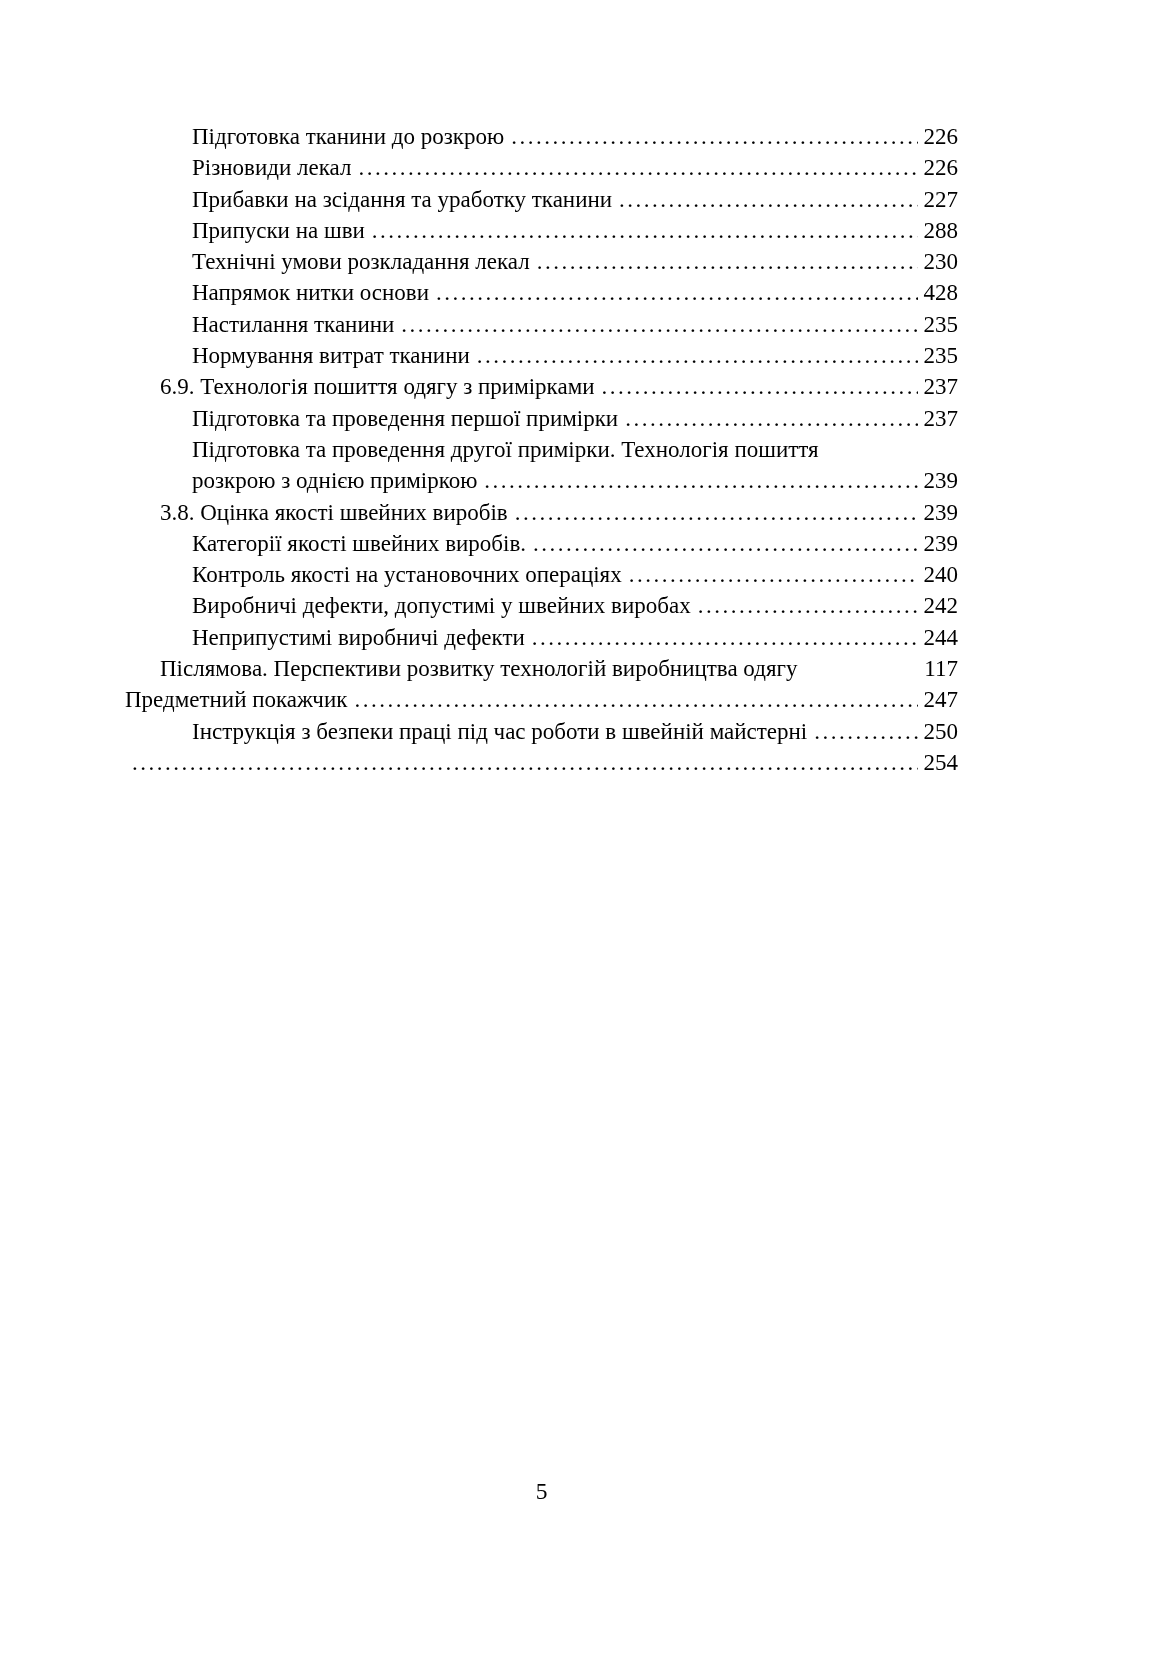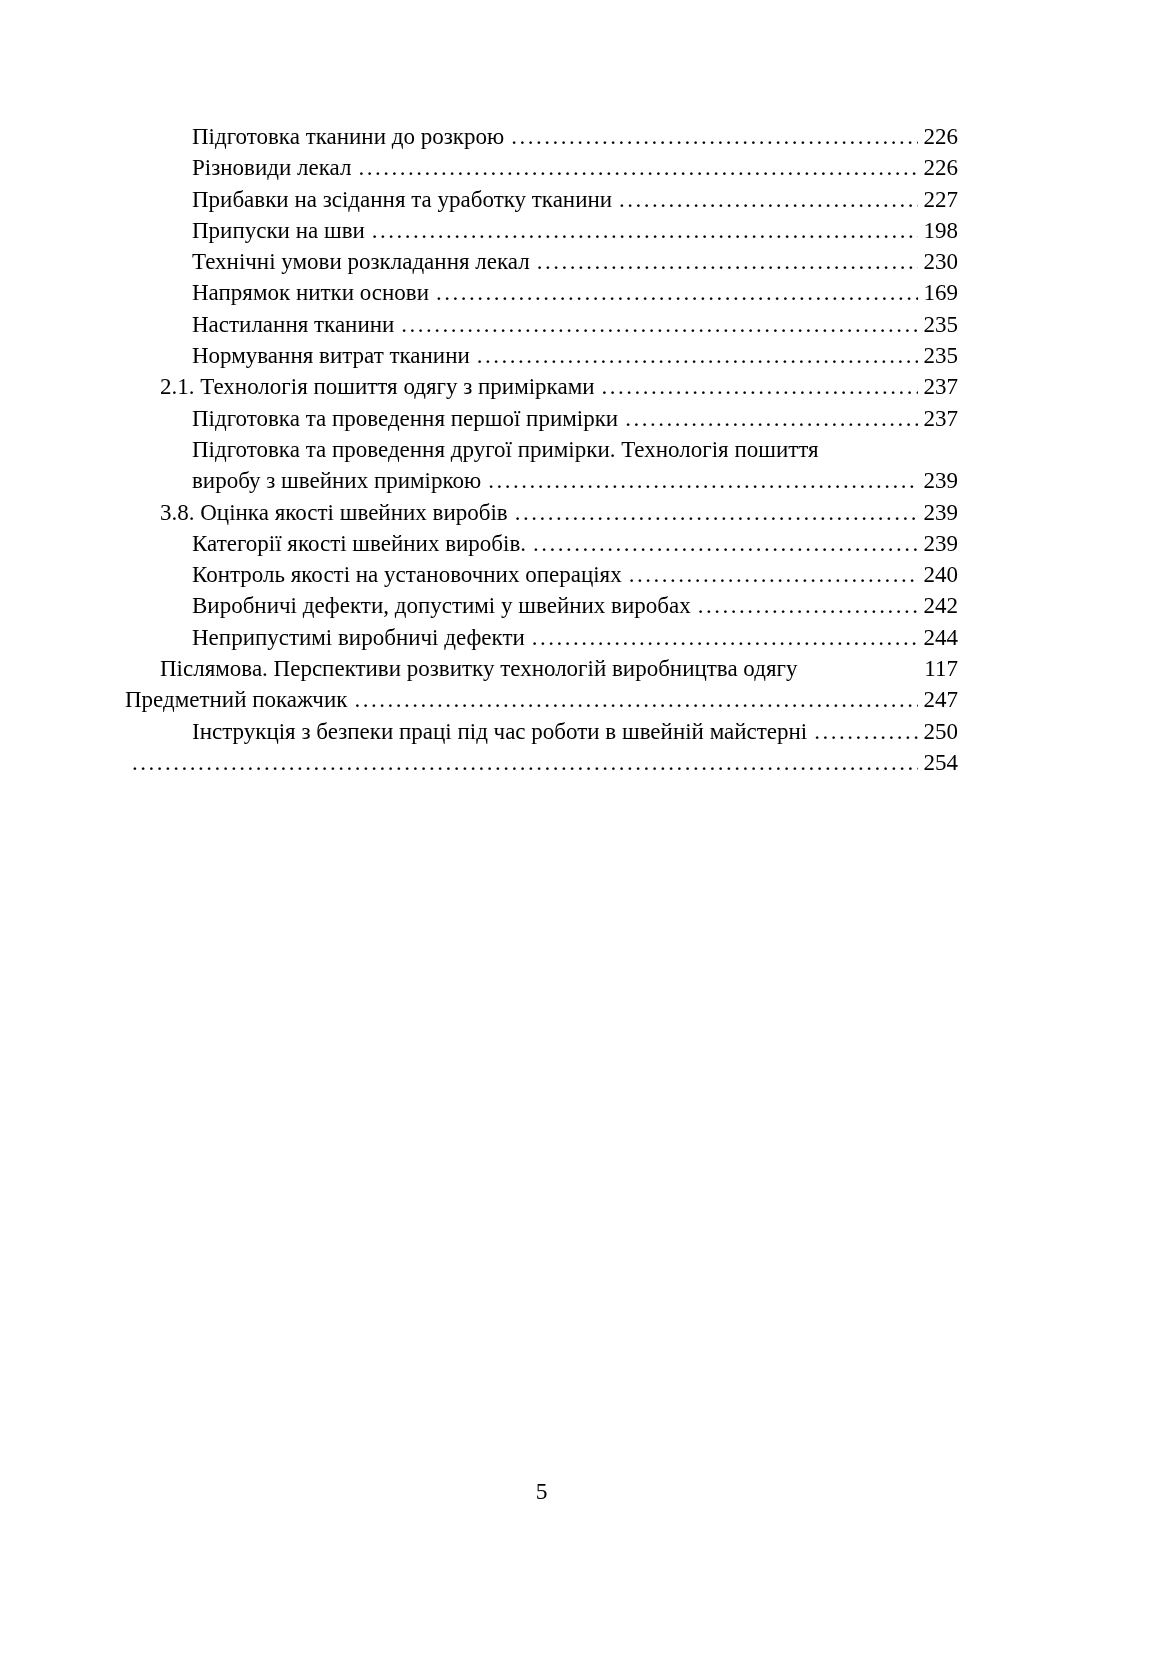--- a/index.html
+++ b/index.html
@@ -83,57 +83,57 @@
         <span class="pg">226</span>
       </div>
       <div class="entry level-2">
         <span class="t">Прибавки на зсідання та уработку тканини</span>
         <span class="leader"></span>
         <span class="pg">227</span>
       </div>
       <div class="entry level-2">
         <span class="t">Припуски на шви</span>
         <span class="leader"></span>
-        <span class="pg">198</span>
+        <span class="pg">288</span>
       </div>
       <div class="entry level-2">
         <span class="t">Технічні умови розкладання лекал</span>
         <span class="leader"></span>
         <span class="pg">230</span>
       </div>
       <div class="entry level-2">
         <span class="t">Напрямок нитки основи</span>
         <span class="leader"></span>
-        <span class="pg">169</span>
+        <span class="pg">428</span>
       </div>
       <div class="entry level-2">
         <span class="t">Настилання тканини</span>
         <span class="leader"></span>
         <span class="pg">235</span>
       </div>
       <div class="entry level-2">
         <span class="t">Нормування витрат тканини</span>
         <span class="leader"></span>
         <span class="pg">235</span>
       </div>
       <div class="entry level-1">
-        <span class="t">2.1. Технологія пошиття одягу з примірками</span>
+        <span class="t">6.9. Технологія пошиття одягу з примірками</span>
         <span class="leader"></span>
         <span class="pg">237</span>
       </div>
       <div class="entry level-2">
         <span class="t">Підготовка та проведення першої примірки</span>
         <span class="leader"></span>
         <span class="pg">237</span>
       </div>
       <div class="entry level-2">
         <span class="t">Підготовка та проведення другої примірки. Технологія пошиття</span>
       </div>
       <div class="entry level-2">
-        <span class="t">виробу з швейних приміркою</span>
+        <span class="t">розкрою з однією приміркою</span>
         <span class="leader"></span>
         <span class="pg">239</span>
       </div>
       <div class="entry level-1">
         <span class="t">3.8. Оцінка якості швейних виробів</span>
         <span class="leader"></span>
         <span class="pg">239</span>
       </div>
       <div class="entry level-2">
         <span class="t">Категорії якості швейних виробів.</span>

